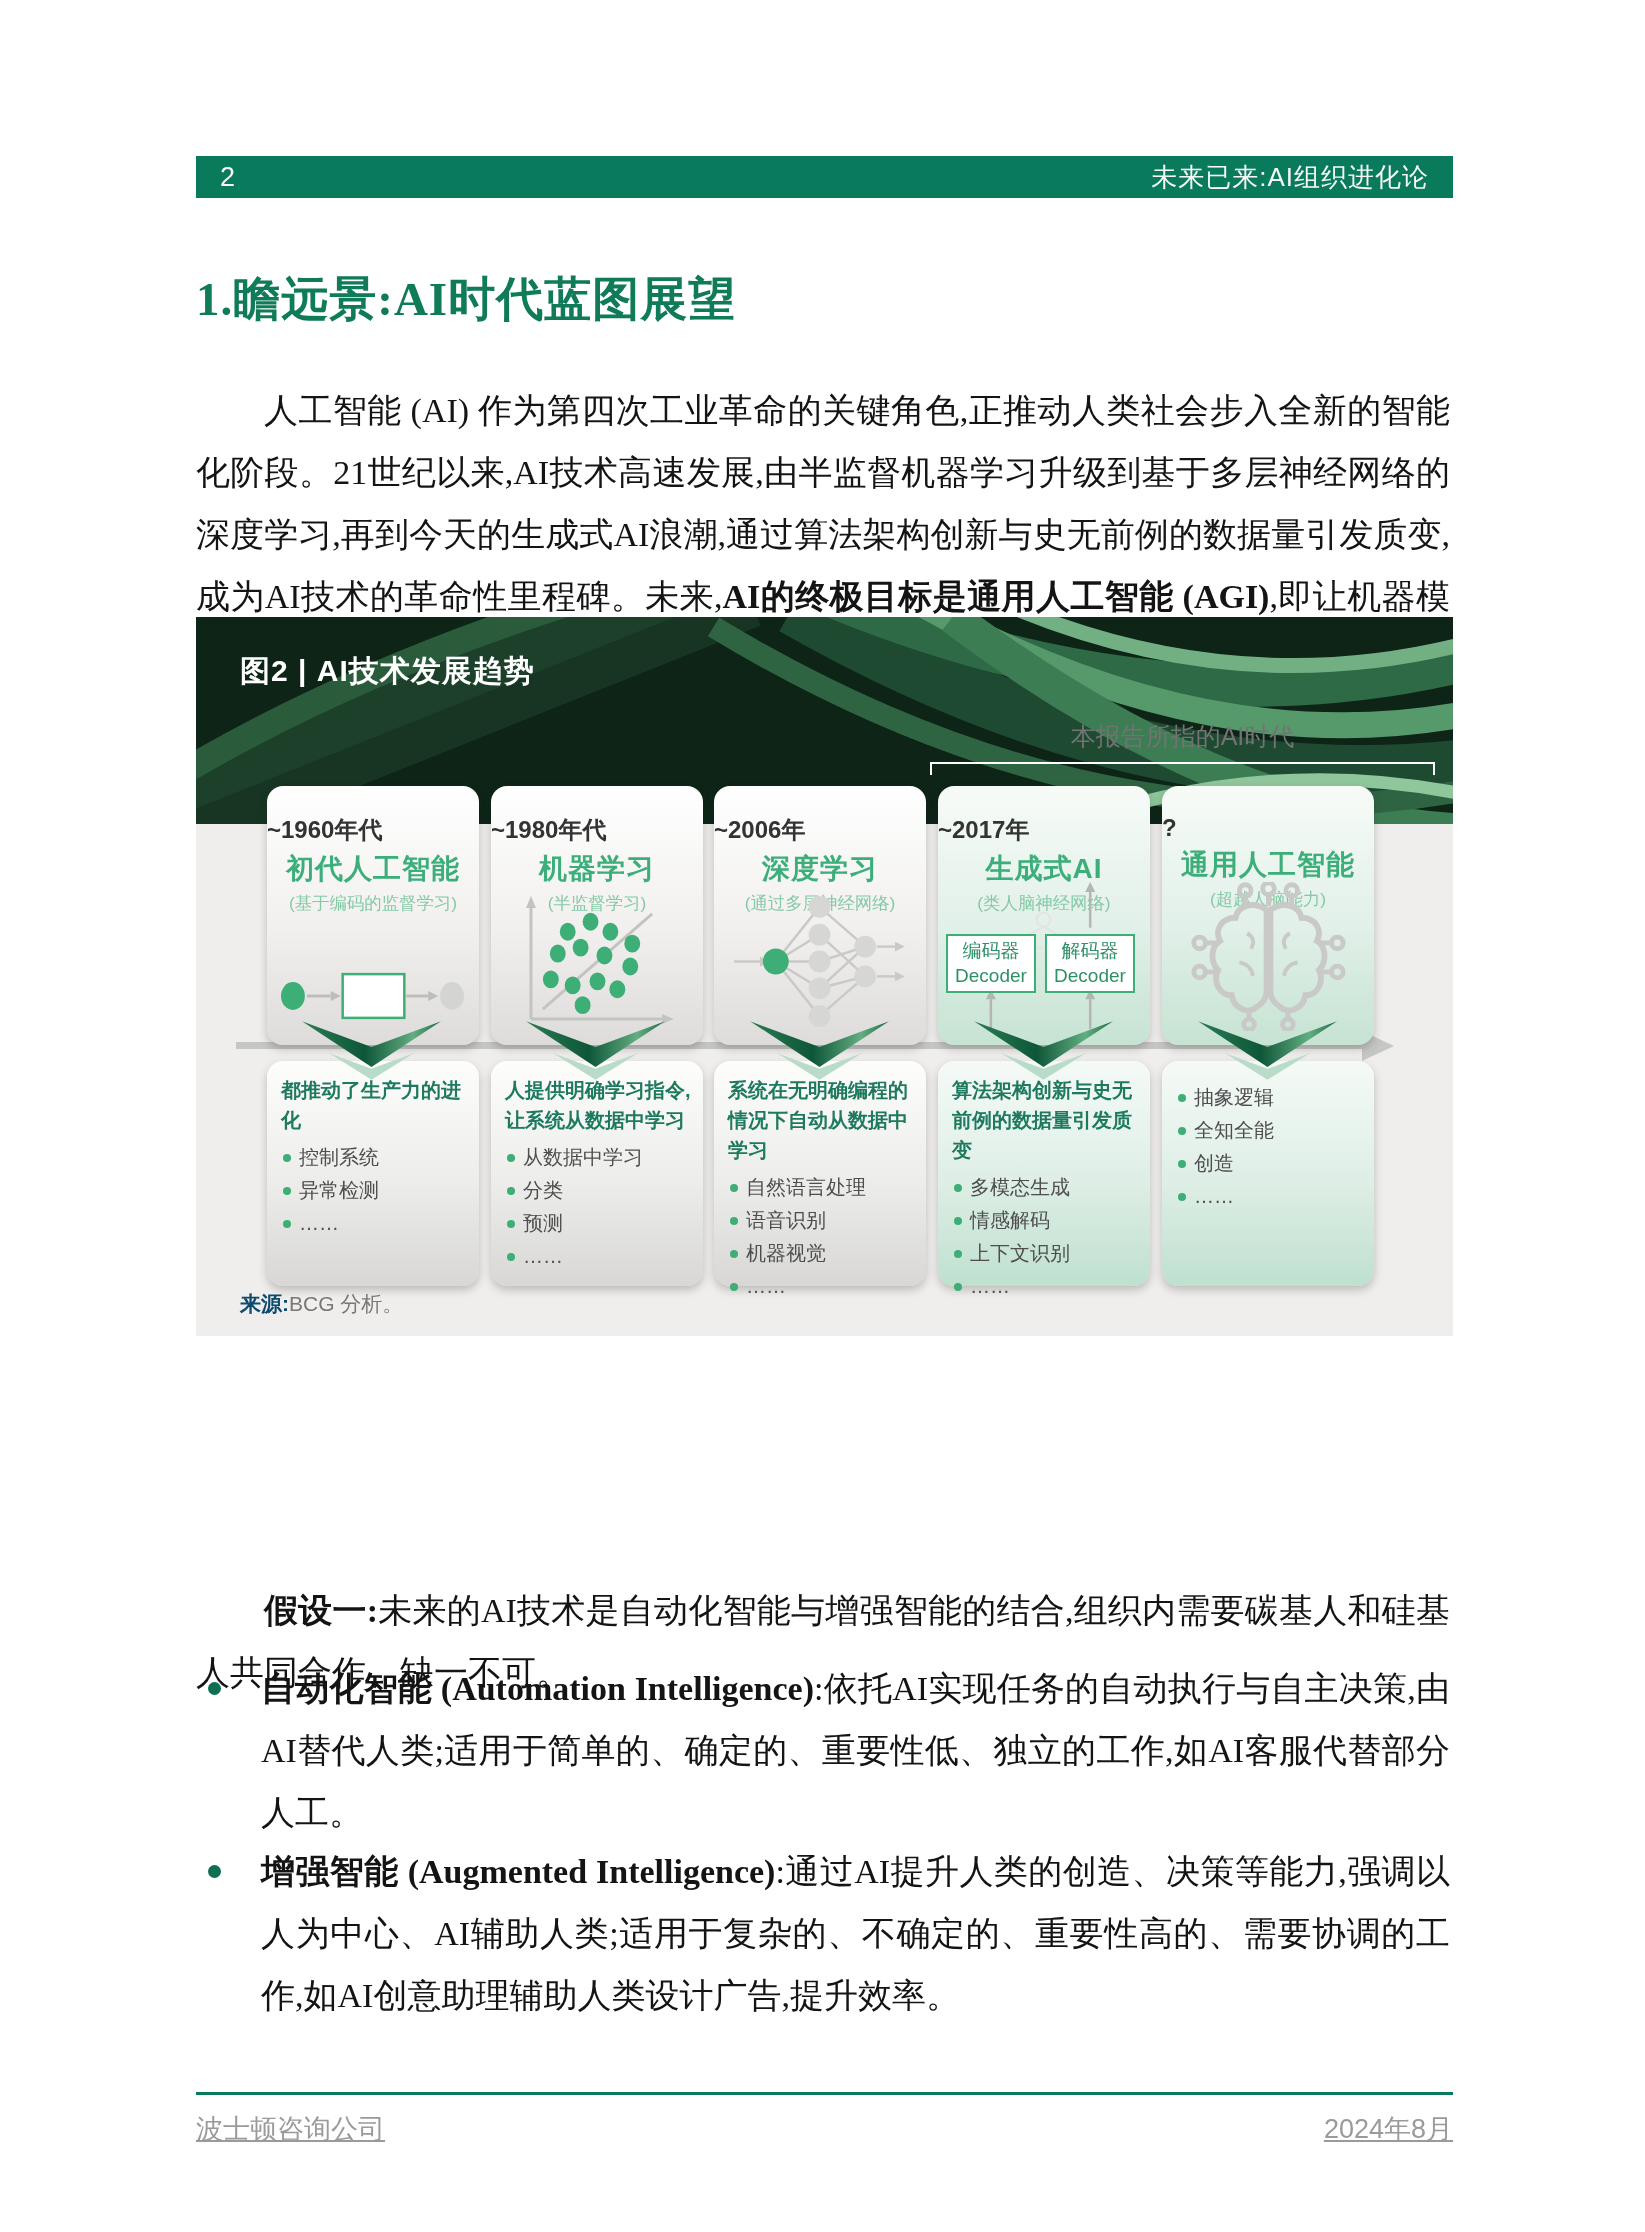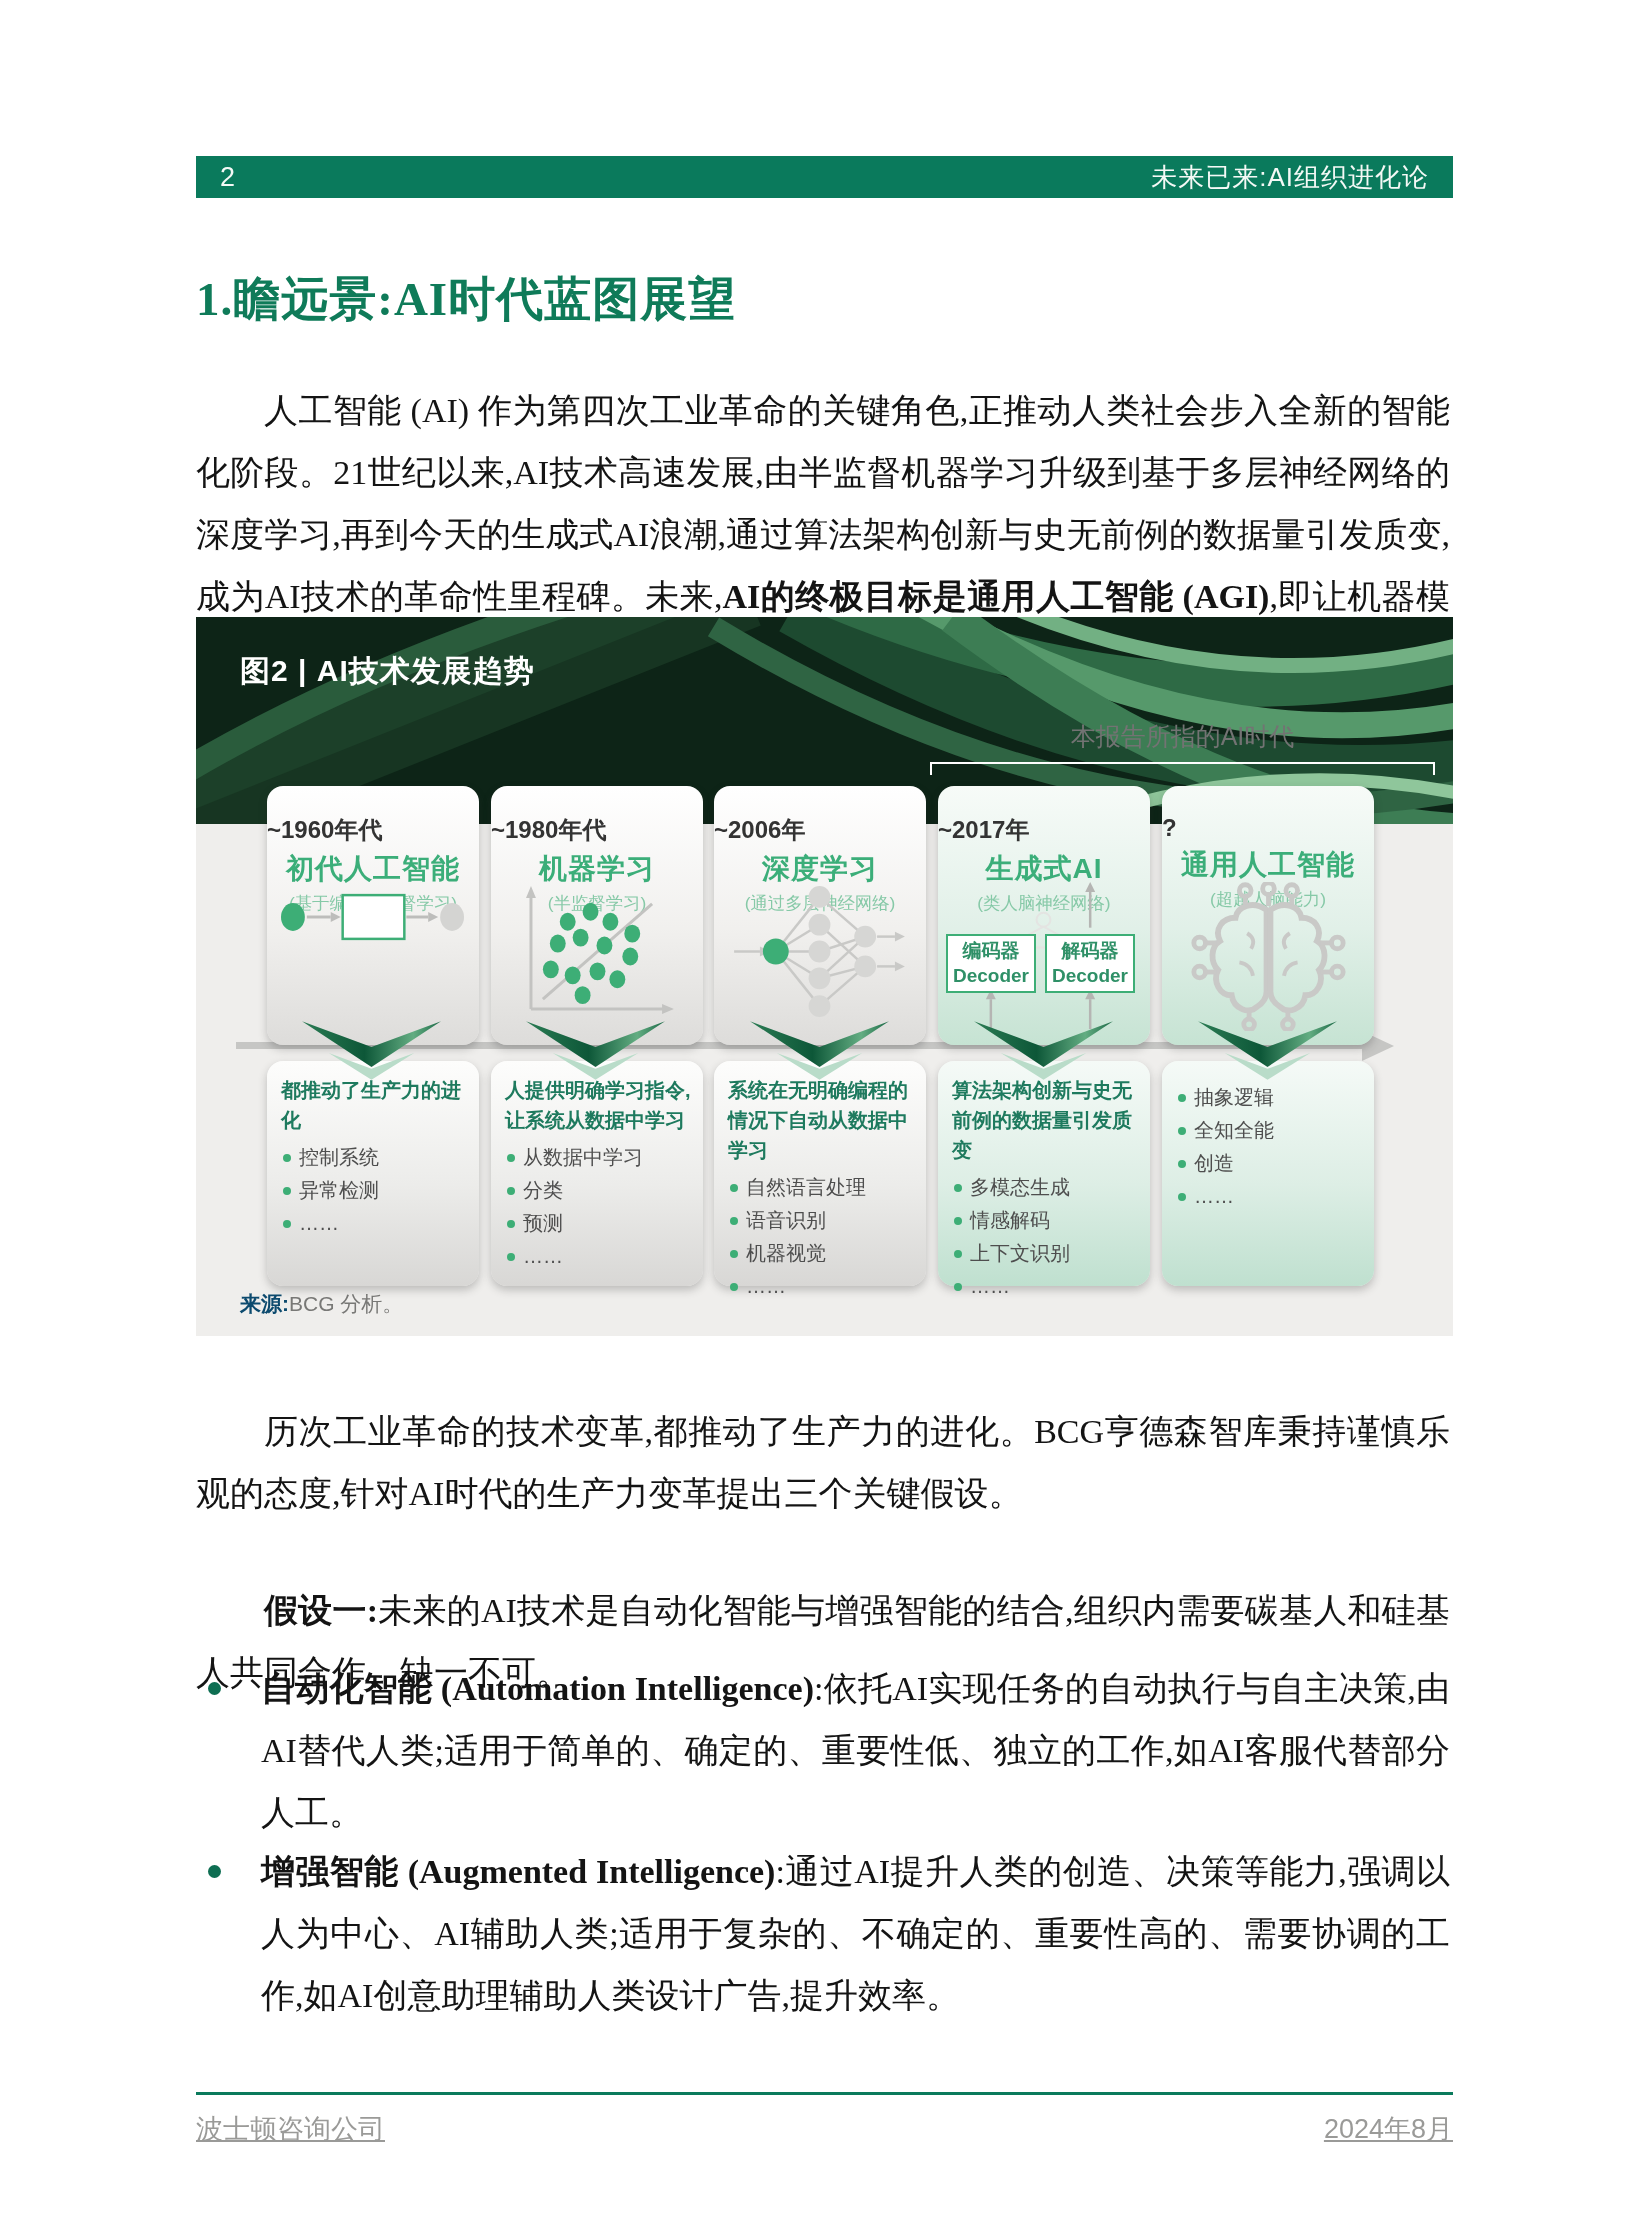--- a/index.html
+++ b/index.html
@@ -56,21 +56,21 @@
   .col-bot.mint{background:linear-gradient(180deg,#f5faf7 0%,#ddeee5 55%,#bfe0cf 100%);}
   .cx0{left:71px;} .cx1{left:295px;} .cx2{left:518px;} .cx3{left:742px;} .cx4{left:966px;}
 
   .chev{position:absolute;top:402px;width:149px;height:62px;z-index:3;}
   .vx0{left:101px;} .vx1{left:325px;} .vx2{left:549px;} .vx3{left:773px;} .vx4{left:997px;}
 
   .year{margin-top:28px;text-align:left;font-size:24px;font-weight:bold;color:#333333;}
   .cname{margin-top:4px;text-align:center;font-size:28px;font-weight:bold;color:#3bae79;letter-spacing:1px;}
   .csub{margin-top:3px;text-align:center;font-size:17.4px;color:#86c9a7;}
   .illus{position:absolute;left:0;bottom:14px;width:212px;height:149px;display:flex;
-         align-items:flex-start;justify-content:center;font-weight:bold;}
+         align-items:flex-end;justify-content:center;}
 
   .rtitle{font-size:20px;line-height:1.5;font-weight:bold;color:#1e7a5e;}
   .rlist{list-style:none;margin:6px 0 0 0;padding:0;}
   .rlist li{position:relative;padding-left:18px;font-size:20px;line-height:33px;color:#4e4e4e;}
   .rlist li .bdot{position:absolute;left:2px;top:13px;width:8px;height:8px;border-radius:50%;background:#3dae76;}
 
   .codec-wrap{position:relative;width:212px;height:149px;}
   .codec-box{position:absolute;width:90px;border:2px solid #3dae76;background:#ffffff;color:#2f9067;
              font-size:19px;line-height:1.3;text-align:center;padding:3px 0;box-sizing:border-box;z-index:2;}
   .enc{left:8px;top:52px;} .dec{left:107px;top:52px;}
@@ -362,21 +362,20 @@
         <li><span class="bdot"></span><span>抽象逻辑</span></li>
         <li><span class="bdot"></span><span>全知全能</span></li>
         <li><span class="bdot"></span><span>创造</span></li>
         <li><span class="bdot"></span><span>……</span></li>
       </ul>
     </div>
 
     <div class="fig-source"><b>来源:</b><span>BCG 分析。</span></div>
   </div>
 
-  <p class="flow p2">历次工业革命的技术变革,都推动了生产力的进化。BCG亨德森智库秉持谨慎乐观的态度,针对AI时代的生产力变革提出三个关键假设。</p>
 
   <p class="flow p3"><b>假设一:</b><span>未来的AI技术是自动化智能与增强智能的结合,组织内需要碳基人和硅基人共同合作、缺一不可。</span></p>
 
   <div class="kpitem kp1">
     <span class="kpdot"></span><b>自动化智能 (Automation Intelligence)</b><span>:依托AI实现任务的自动执行与自主决策,由AI替代人类;适用于简单的、确定的、重要性低、独立的工作,如AI客服代替部分人工。</span>
   </div>
   <div class="kpitem kp2">
     <span class="kpdot"></span><b>增强智能 (Augmented Intelligence)</b><span>:通过AI提升人类的创造、决策等能力,强调以人为中心、AI辅助人类;适用于复杂的、不确定的、重要性高的、需要协调的工作,如AI创意助理辅助人类设计广告,提升效率。</span>
   </div>
 

